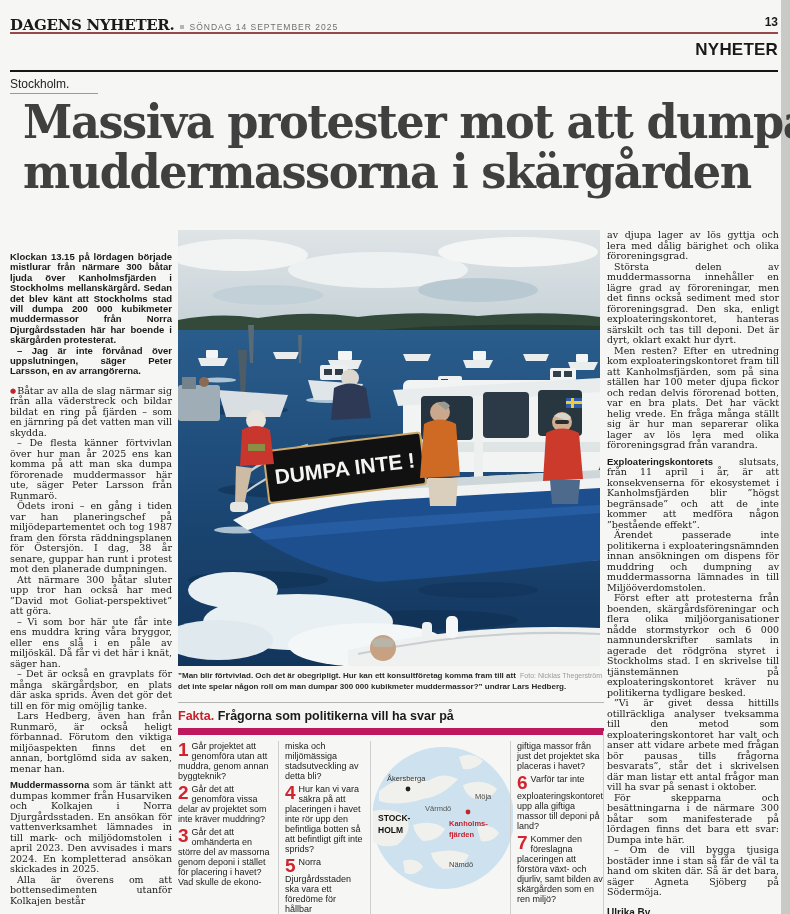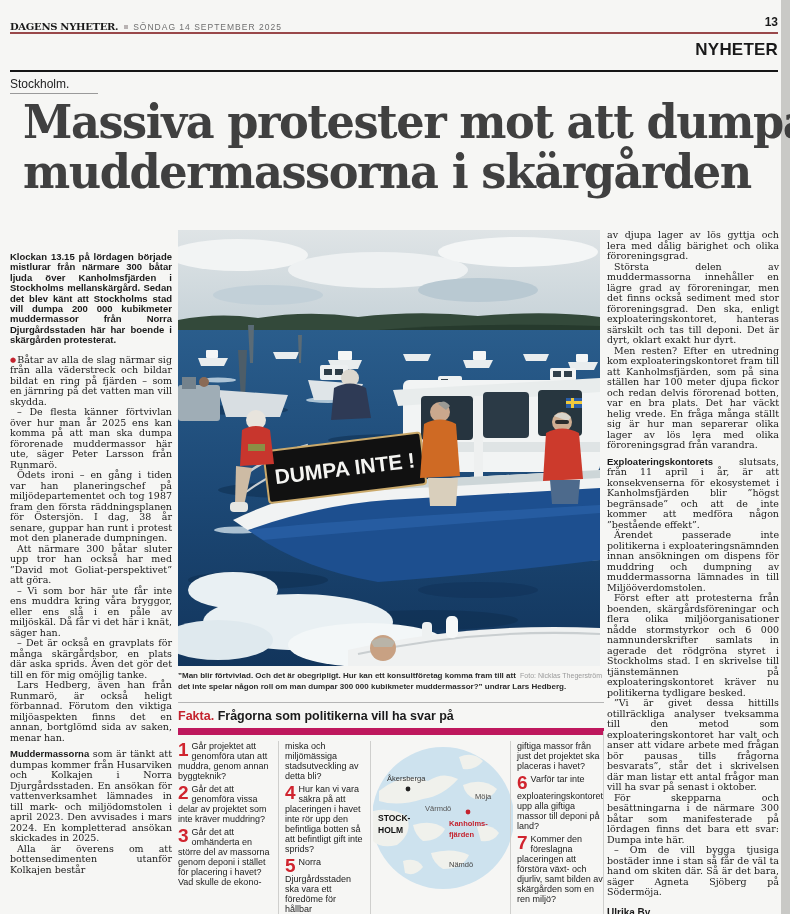--- a/index.html
+++ b/index.html
@@ -3,21 +3,21 @@
 <meta charset="utf-8">
 <style>
   * { box-sizing: border-box; margin: 0; padding: 0; }
   html,body { background:#e9e9e7; }
   .page { position:relative; width:790px; height:914px; background:#f6f6f4;
           overflow:hidden; font-family:"Liberation Sans",sans-serif; color:#1a1a1a; }
   .page-edge { position:absolute; right:0; top:0; width:9px; height:100%; background:#c9c9c6; }
 
   
   .masthead { position:absolute; left:10px; top:16px; width:768px; height:16px; }
-  .dn-logo { font-family:"DejaVu Serif",serif; font-weight:bold; font-size:10px; letter-spacing:-0.3px; display:inline-block; }
+  .dn-logo { font-family:"DejaVu Serif",serif; font-weight:bold; font-size:15px; letter-spacing:-0.3px; display:inline-block; }
   .mh-sep { display:inline-block; width:4px; height:4px; background:#b9b3b3; margin:0 5px 1px 6px; }
   .mh-date { font-size:8.5px; color:#6f6f6f; letter-spacing:1px; display:inline-block; }
   .page-num { position:absolute; right:0; top:-1px; font-size:12px; font-weight:bold; }
   .maroon-rule { position:absolute; left:10px; top:32px; width:768px; height:2px; background:#99484a; }
   .section-label { position:absolute; right:12px; top:40px; font-size:17px; font-weight:bold; letter-spacing:0.2px; }
   .black-rule { position:absolute; left:10px; top:70px; width:768px; height:2px; background:#161616; }
   .kicker { position:absolute; left:10px; top:77px; font-size:12px; color:#222; }
   .kicker-rule { position:absolute; left:10px; top:93px; width:88px; height:1px; background:#9a9a9a; }
 
   
@@ -77,20 +77,21 @@
   <div class="kicker-rule"></div>
 
   <h1 class="headline">
     <div>Massiva protester mot att dumpa</div>
     <div>muddermassorna i skärgården</div>
   </h1>
 
   <div class="col col-left">
     <div class="lead">
       <p>Klockan 13.15 på lördagen började mistlurar från närmare 300 båtar ljuda över Kanholmsfjärden i Stockholms mellanskärgård. Sedan det blev känt att Stockholms stad vill dumpa 200 000 kubikmeter muddermassor från Norra Djurgårdsstaden här har boende i skärgården protesterat.</p>
+      <p>– Jag är inte förvånad över uppslutningen, säger Peter Larsson, en av arrangörerna.</p>
     </div>
     <div class="serif">
       <p><span class="bullet">●</span><span>Båtar av alla de slag närmar sig från alla väderstreck och bildar bildat en ring på fjärden – som en järnring på det vatten man vill skydda.</span></p>
       <p class="ind">– De flesta känner förtvivlan över hur man år 2025 ens kan komma på att man ska dumpa förorenade muddermassor här ute, säger Peter Larsson från Runmarö.</p>
       <p class="ind">Ödets ironi – en gång i tiden var han planeringschef på miljödepartementet och tog 1987 fram den första räddningsplanen för Östersjön. I dag, 38 år senare, guppar han runt i protest mot den planerade dumpningen.</p>
       <p class="ind">Att närmare 300 båtar sluter upp tror han också har med ”David mot Goliat-perspektivet” att göra.</p>
       <p class="ind">– Vi som bor här ute får inte ens muddra kring våra bryggor, eller ens slå i en påle av miljöskäl. Då får vi det här i knät, säger han.</p>
       <p class="ind">– Det är också en gravplats för många skärgårdsbor, en plats där aska sprids. Även det gör det till en för mig omöjlig tanke.</p>
       <p class="ind">Lars Hedberg, även han från Runmarö, är också heligt förbannad. Förutom den viktiga miljöaspekten finns det en annan, bortglömd sida av saken, menar han.</p>
       <p class="sectgap"><span class="bold-lead">Muddermassorna</span><span> som är tänkt att dumpas kommer från Husarviken och Kolkajen i Norra Djurgårdsstaden. En ansökan för vattenverksamhet lämnades in till mark- och miljödomstolen i april 2023. Den avvisades i mars 2024. En kompletterad ansökan skickades in 2025.</span></p>

